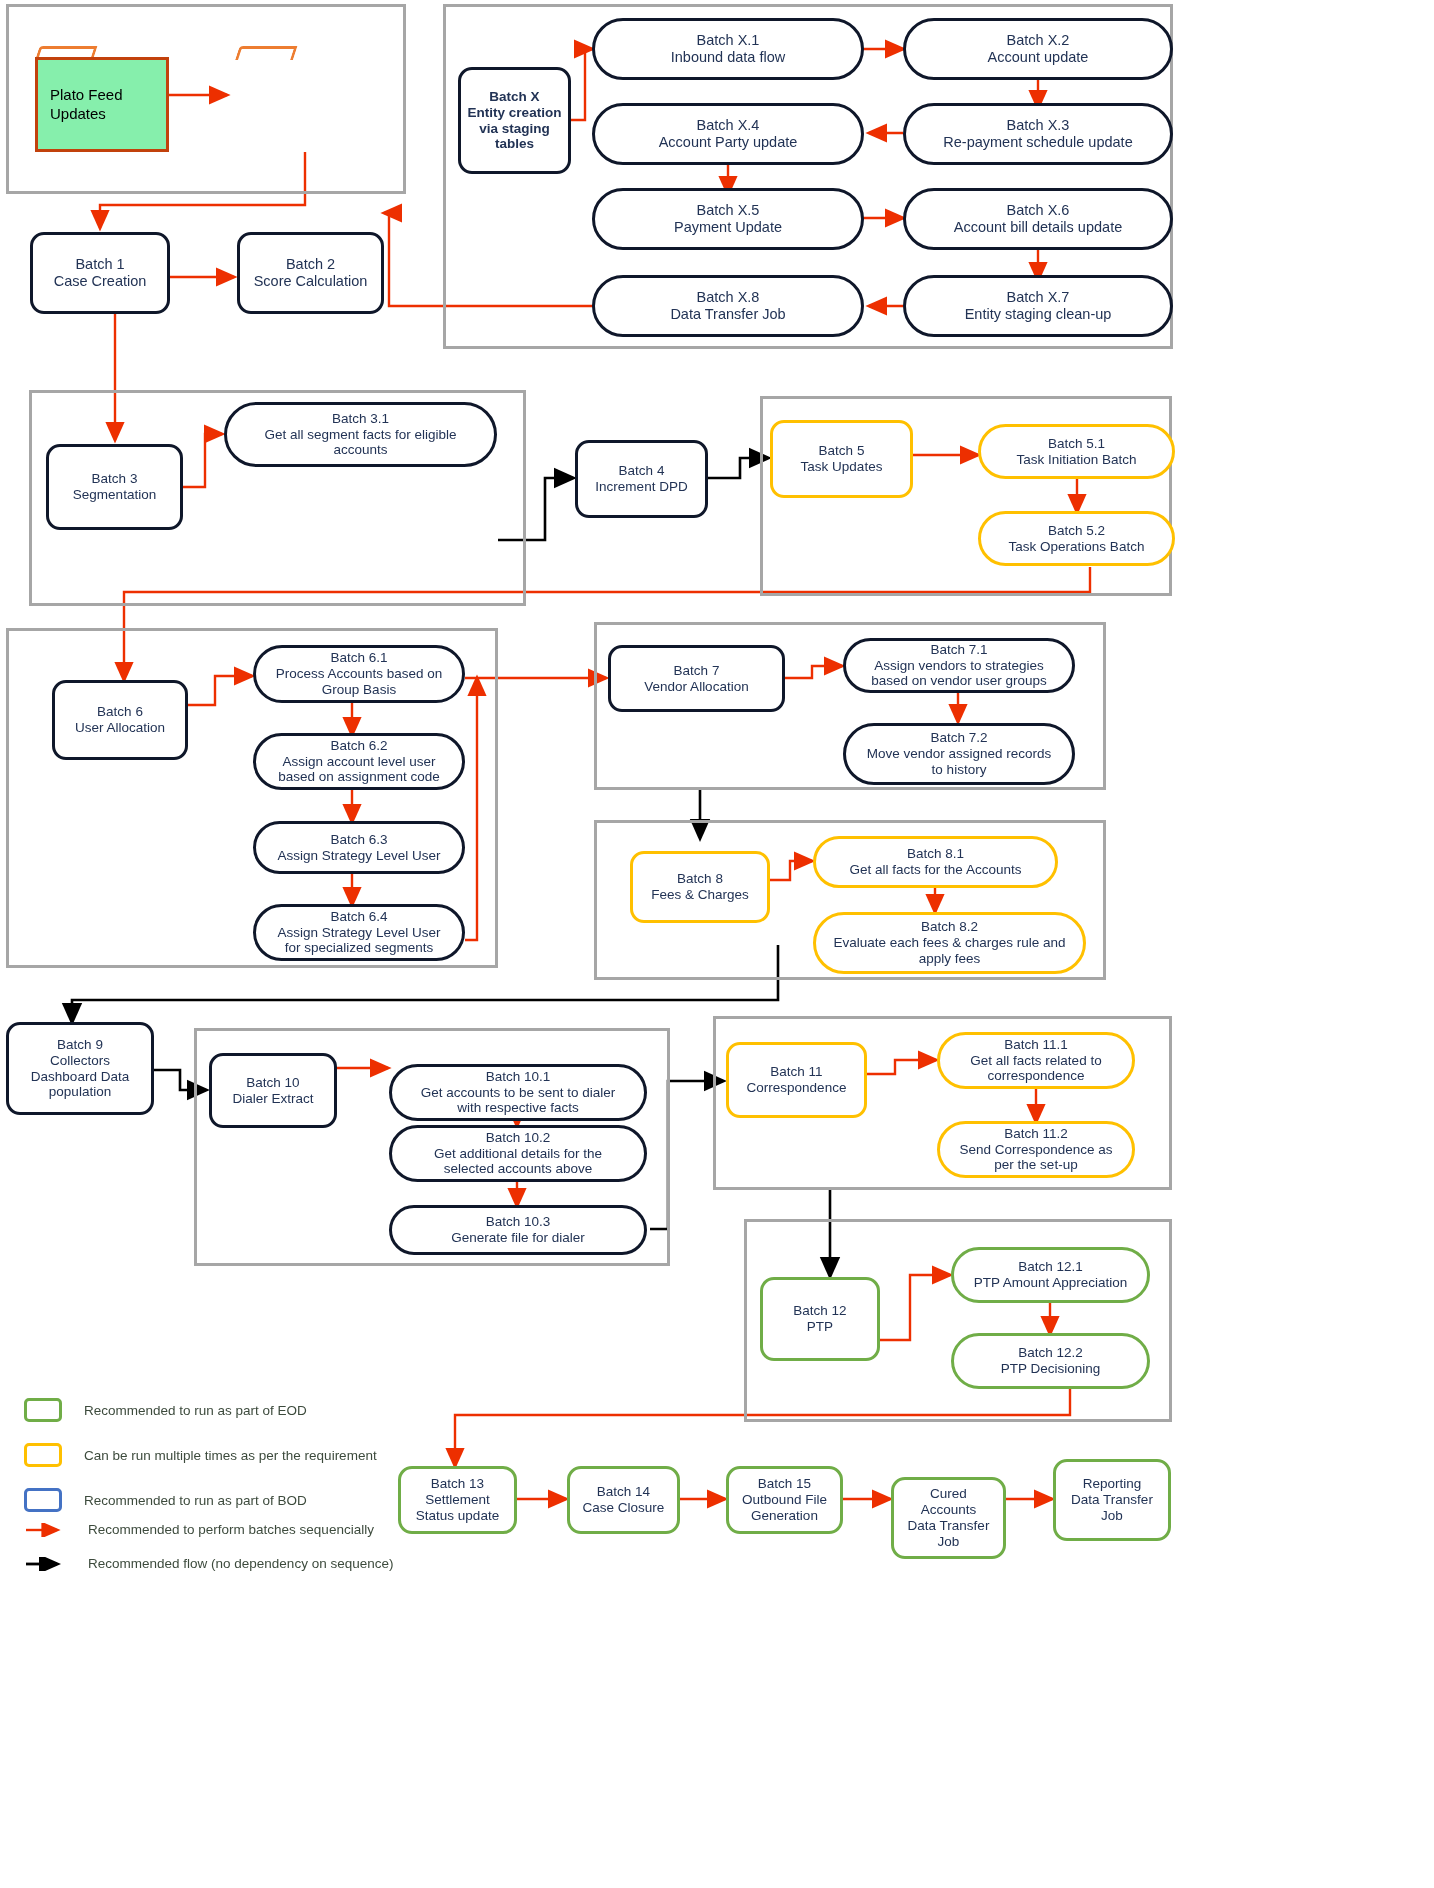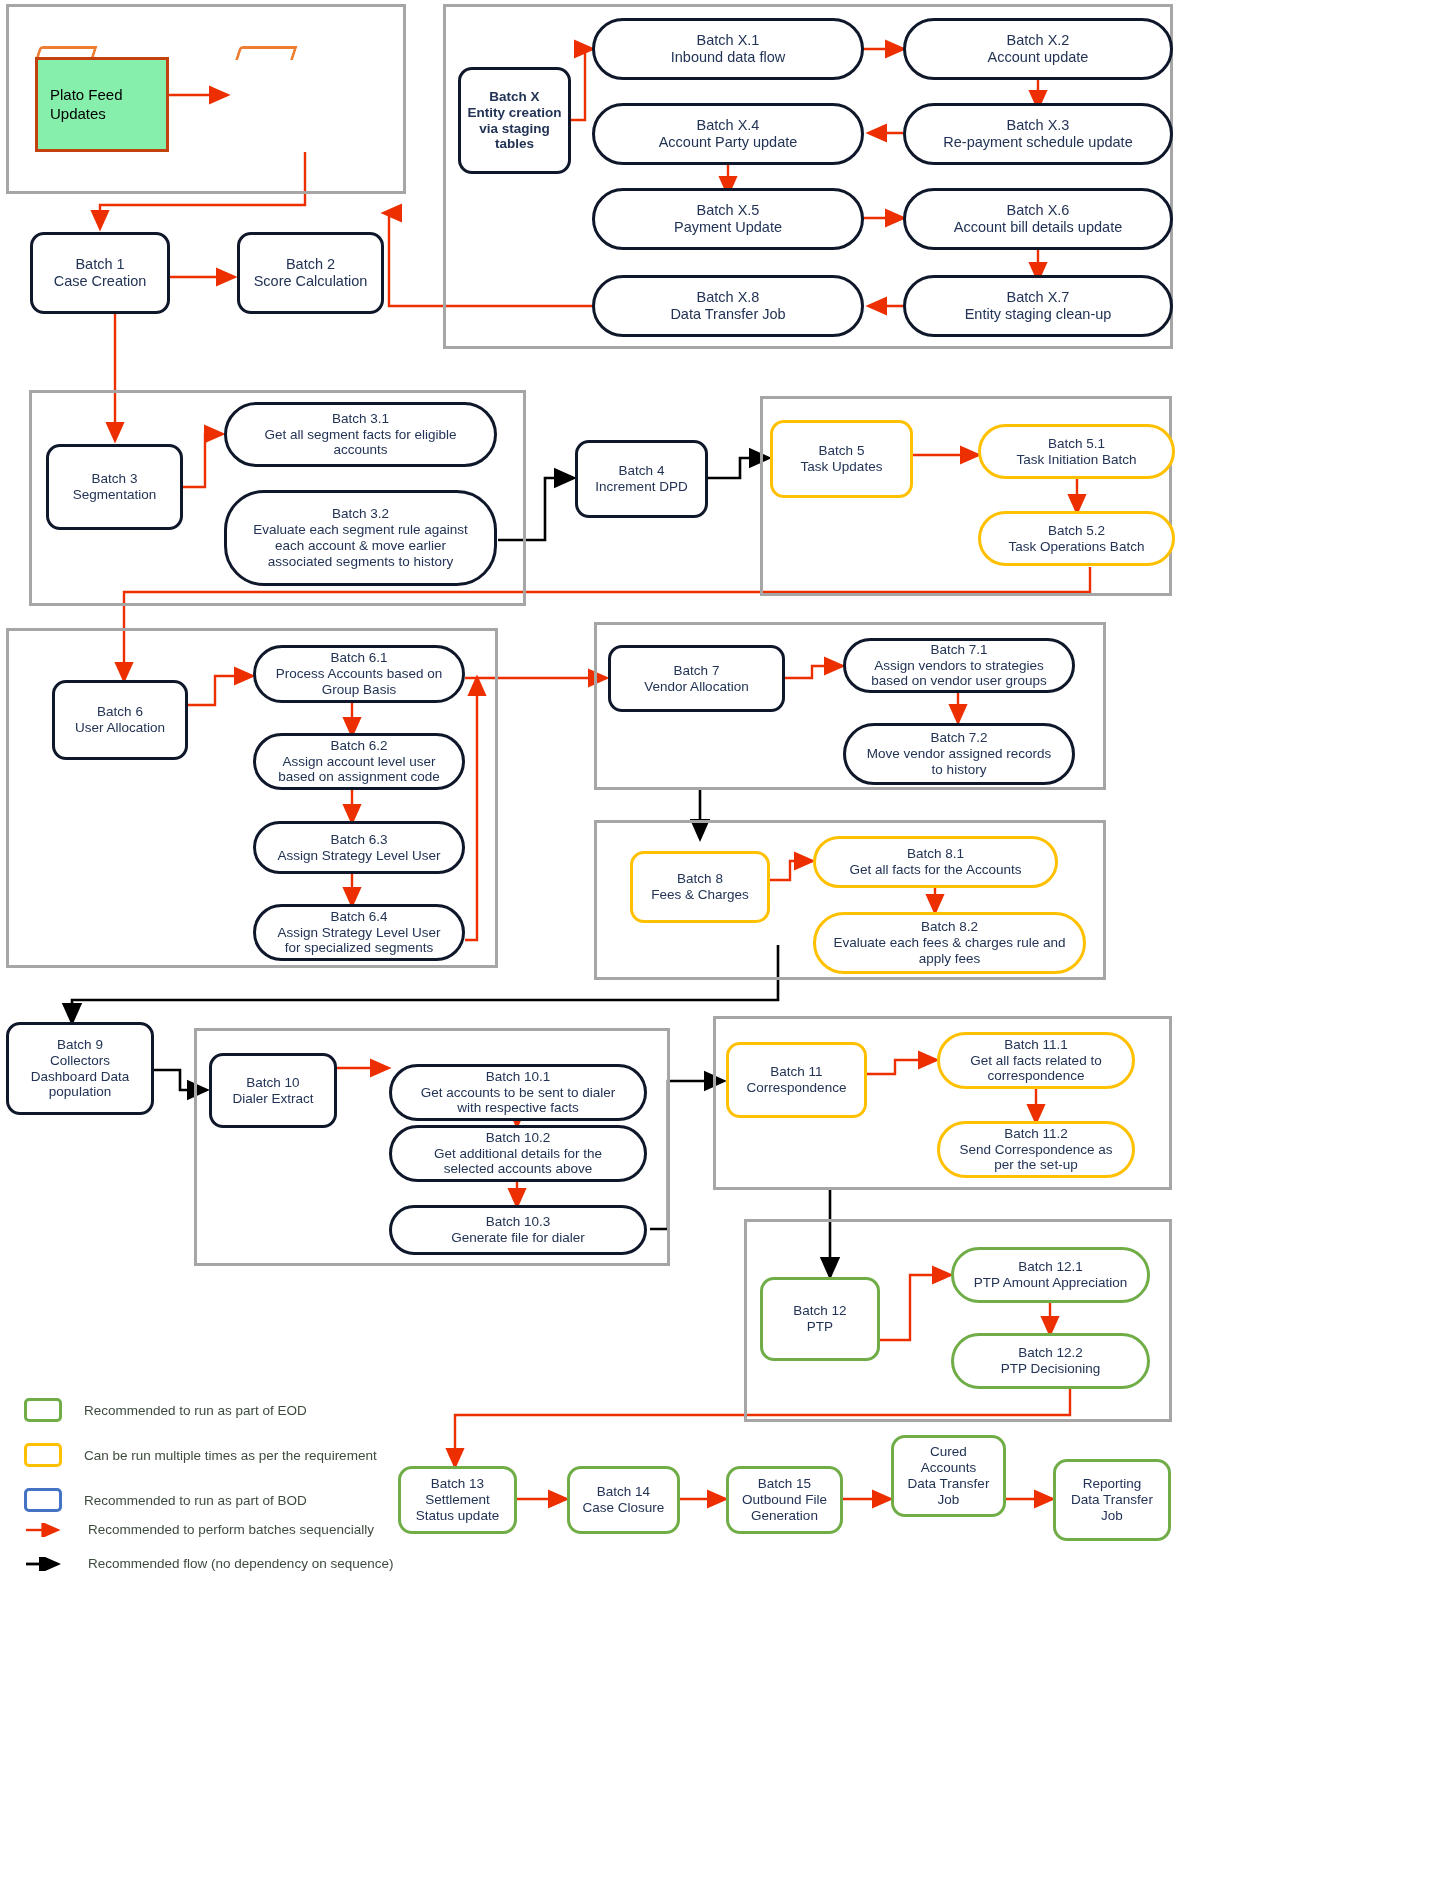--- a/index.html
+++ b/index.html
@@ -230,26 +230,20 @@
 
   <div class="node blue r-soft fz13" style="left:46px;top:444px;width:137px;height:86px;">
     <span>Batch 3
 Segmentation</span>
   </div>
   <div class="node blue r-round fz13" style="left:224px;top:402px;width:273px;height:65px;">
     <span>Batch 3.1
 Get all segment facts for eligible
 accounts</span>
   </div>
-  <div class="node blue r-round fz13" style="left:224px;top:490px;width:273px;height:96px;">
-    <span>Batch 3.2
-Evaluate each segment rule against
-each account &amp; move earlier
-associated segments to history</span>
-  </div>
 
   <div class="node blue r-soft fz13" style="left:575px;top:440px;width:133px;height:78px;">
     <span>Batch 4
 Increment DPD</span>
   </div>
 
   <div class="node yellow r-soft fz13" style="left:770px;top:420px;width:143px;height:78px;">
     <span>Batch 5
 Task Updates</span>
   </div>
@@ -375,21 +369,21 @@
   </div>
   <div class="node green r-soft fz13" style="left:567px;top:1466px;width:113px;height:68px;">
     <span>Batch 14
 Case Closure</span>
   </div>
   <div class="node green r-soft fz13" style="left:726px;top:1466px;width:117px;height:68px;">
     <span>Batch 15
 Outbound File
 Generation</span>
   </div>
-  <div class="node green r-soft fz13" style="left:891px;top:1435px;width:115px;height:82px;">
+  <div class="node green r-soft fz13" style="left:891px;top:1477px;width:115px;height:82px;">
     <span>Cured
 Accounts
 Data Transfer
 Job</span>
   </div>
   <div class="node green r-soft fz13" style="left:1053px;top:1459px;width:118px;height:82px;">
     <span>Reporting
 Data Transfer
 Job</span>
   </div>

